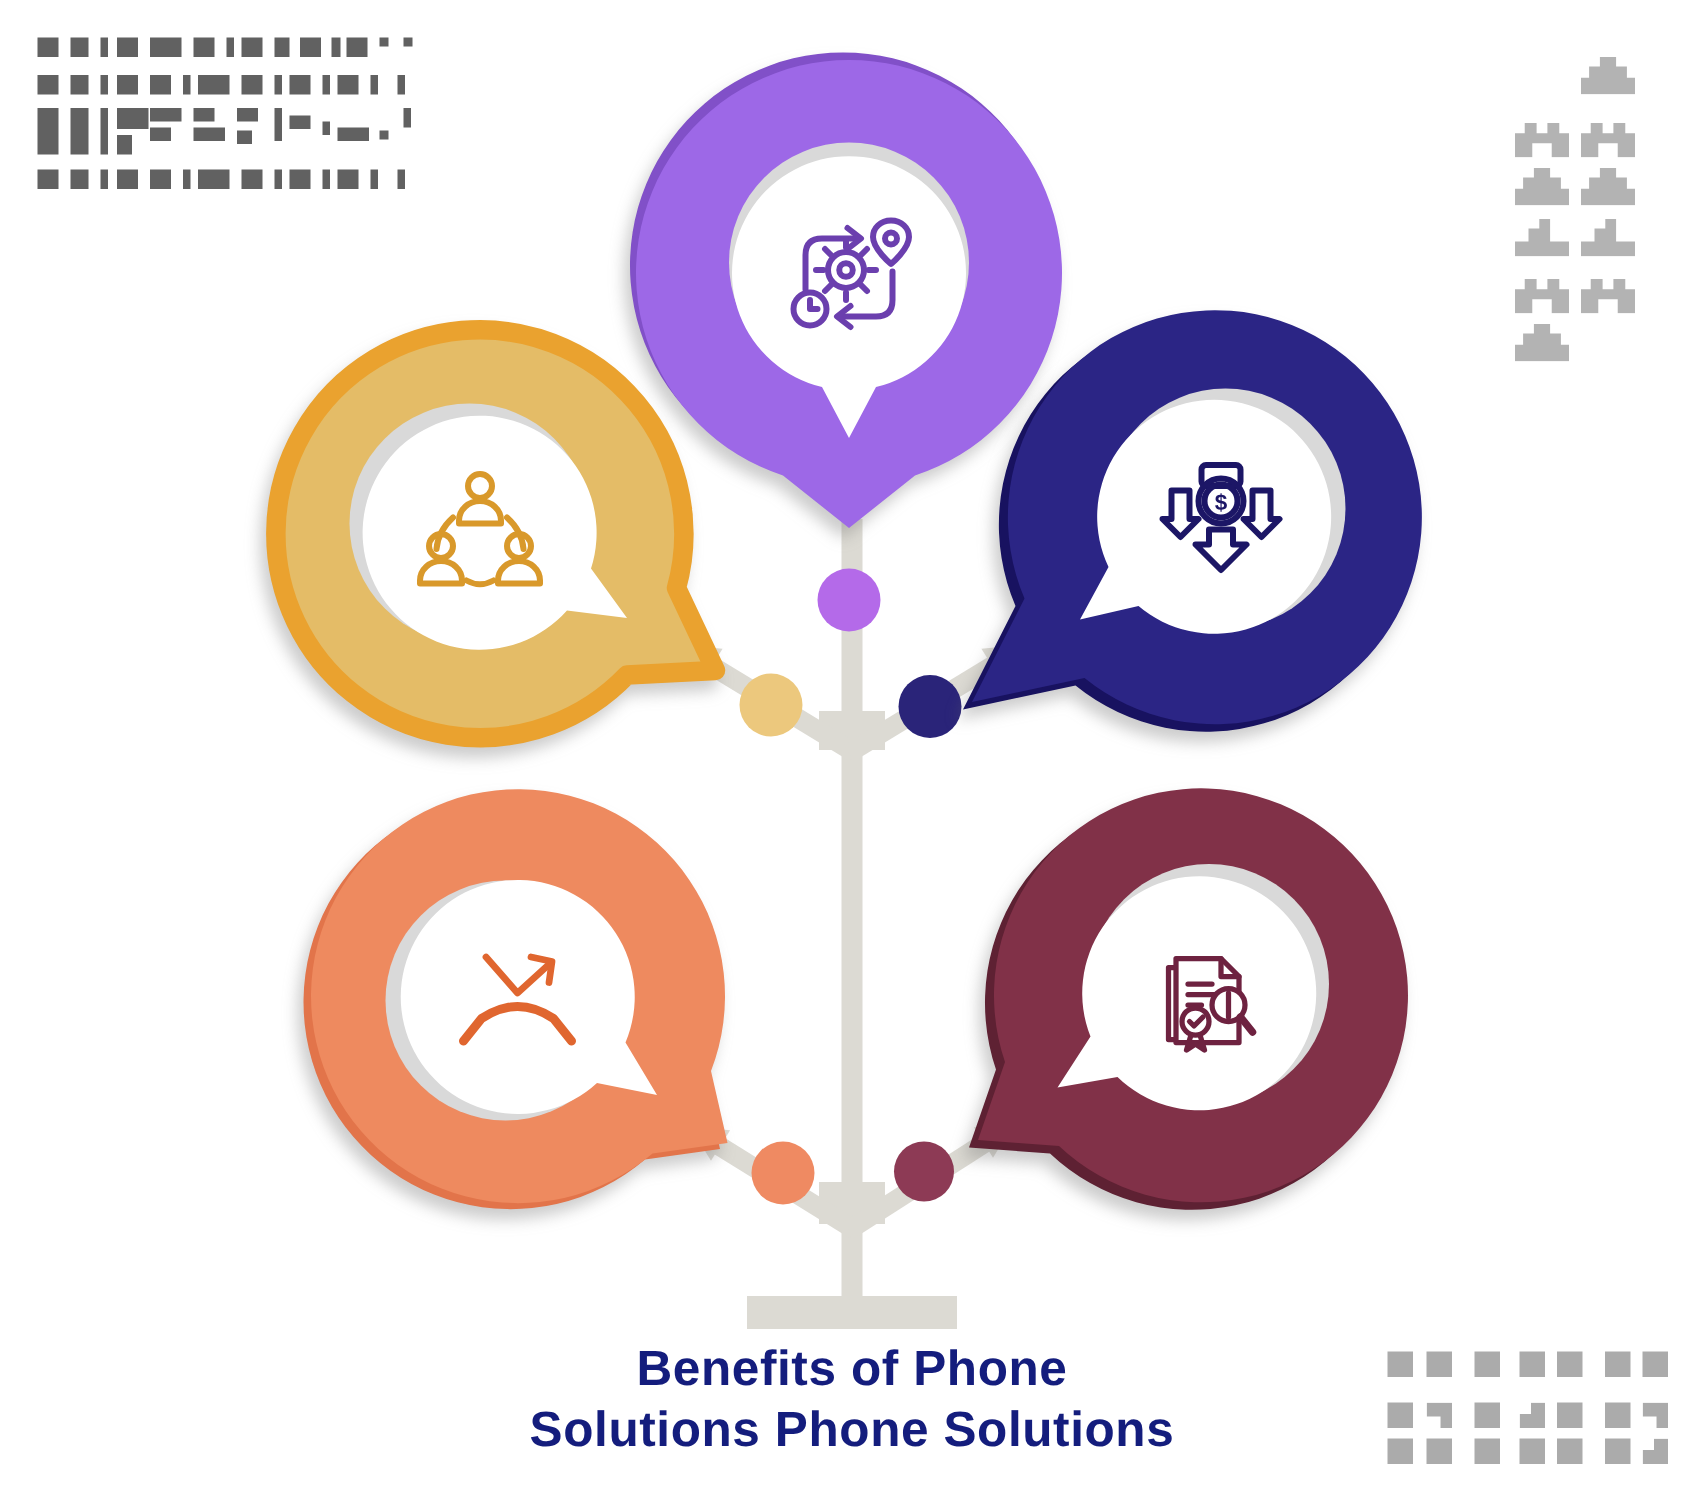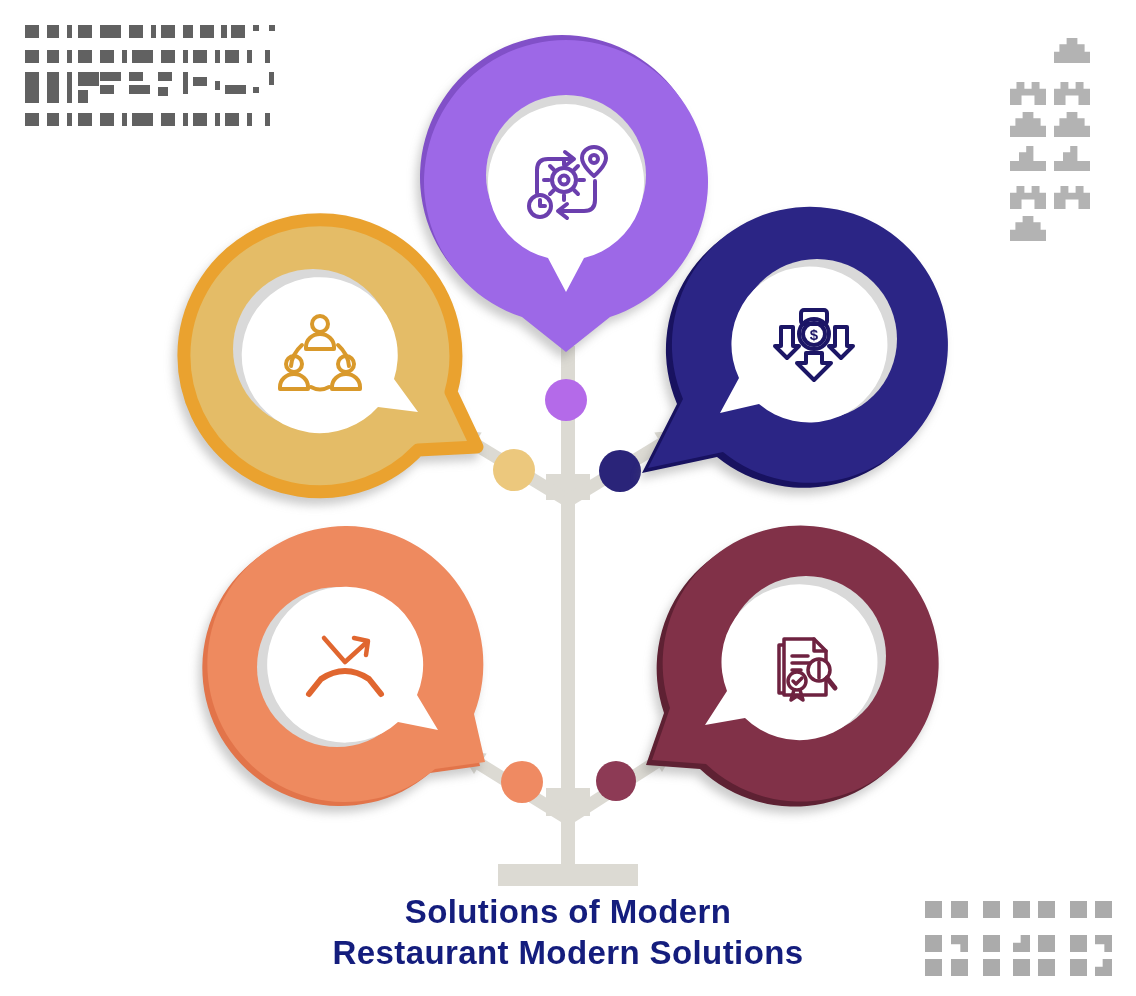--- a/index.html
+++ b/index.html
@@ -247,17 +247,17 @@
         <path d="M41,66 l3,3 6,-6"></path>
         <path d="M42,75 l-3,10 6,-4 M48,75 l3,10 -6,-4"></path>
         <circle cx="67" cy="55" r="11" fill="#ffffff"></circle>
         <path d="M67,47 v16"></path>
         <path d="M75,63 L83,73" stroke-width="5"></path>
       </g>
     </svg>
   </svg>
 
   <div class="title" style="color: rgb(20, 29, 125);">
-    <div>Solutions of Modern</div>
-    <div>Restaurant Modern Solutions</div>
+    <div>Benefits of Phone</div>
+    <div>Solutions Phone Solutions</div>
   </div>
 
 </div>
 
 </body></html>

